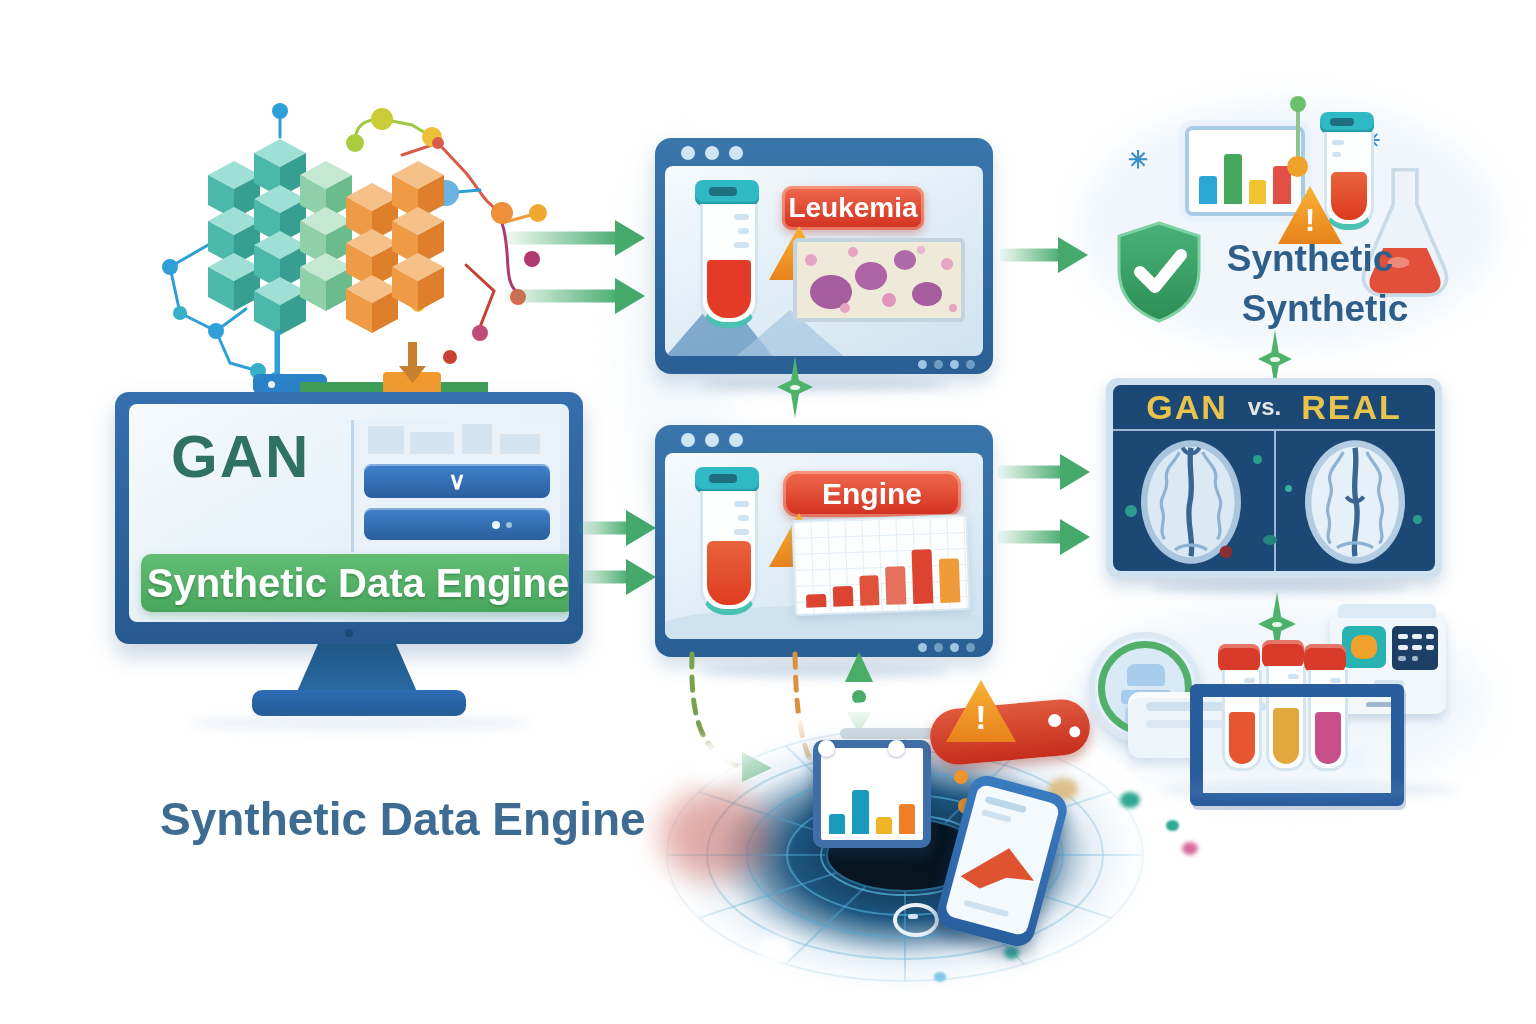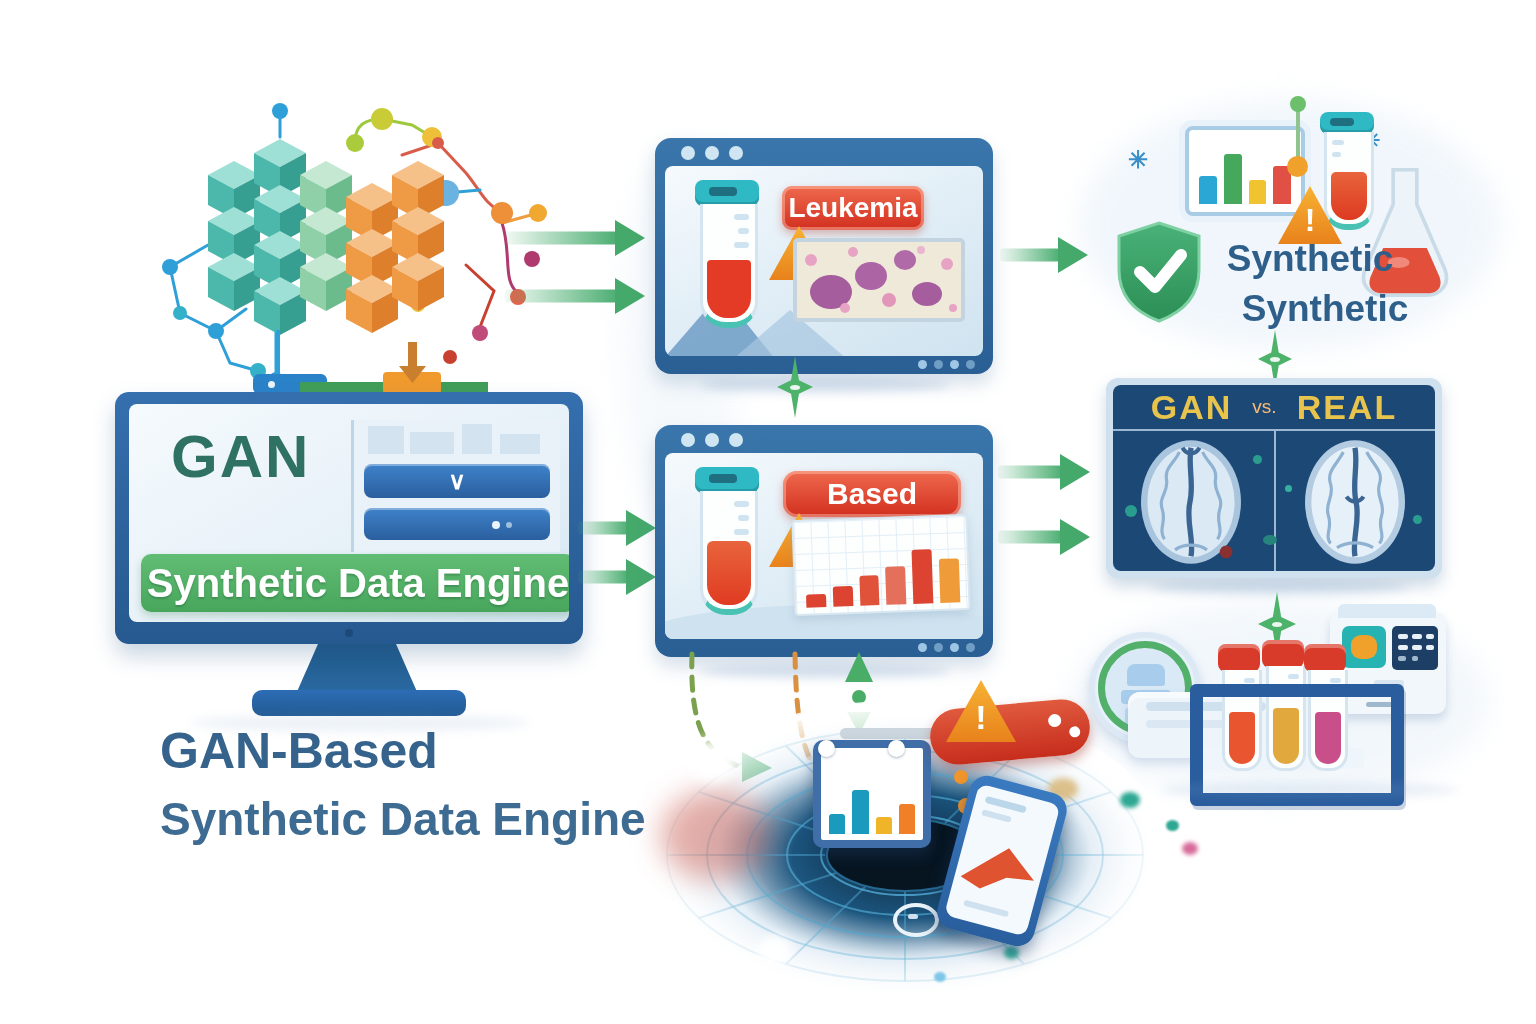--- a/index.html
+++ b/index.html
@@ -163,21 +163,20 @@
       <div class="abs" style="left:12px;right:-6px;top:150px;height:58px;background:linear-gradient(180deg,#62bd74,#47a55c);border-radius:10px;display:flex;align-items:center;justify-content:center;box-shadow:0 4px 8px rgba(70,140,90,.3);">
         <span style="color:#fff;font-size:40px;font-weight:bold;text-shadow:0 2px 2px rgba(40,100,60,.4);white-space:nowrap;">Synthetic Data Engine</span>
       </div>
     </div>
     <div class="dot" style="left:230px;bottom:7px;width:8px;height:8px;background:#1c4a78;"></div>
   </div>
   <div class="abs" style="left:296px;top:644px;width:122px;height:50px;background:linear-gradient(180deg,#1f5787,#2a6aa3);clip-path:polygon(18% 0,82% 0,100% 100%,0 100%);"></div>
   <div class="abs" style="left:252px;top:690px;width:214px;height:26px;background:linear-gradient(180deg,#2d6db5,#215a93);border-radius:10px;"></div>
   <div class="shadow-e" style="left:190px;top:714px;width:340px;height:18px;opacity:.5;"></div>
 
-  <div class="txt" style="left:160px;top:722px;font-size:50px;font-weight:bold;color:#35638c;">GAN-Based</div>
   <div class="txt" style="left:160px;top:792px;font-size:46px;font-weight:bold;color:#3d6b92;">Synthetic Data Engine</div>
 
   <div class="arrow-h" style="left:505px;top:220px;width:140px;height:36px;">
       <div class="shaft"></div>
       <div class="head"></div>
     </div>
   <div class="arrow-h" style="left:505px;top:278px;width:140px;height:36px;">
       <div class="shaft"></div>
       <div class="head"></div>
     </div>
@@ -272,21 +271,21 @@
         <div class="tube-capslot" style="left:14px;top:7px;width:28px;height:9px;"></div>
         <div class="tube-body" style="left:5px;top:24px;width:52px;height:118px;border-radius:0 0 26px 26px;">
           <div class="tube-tick" style="right:6px;top:10px;width:15px;height:6px;"></div>
           <div class="tube-tick" style="right:6px;top:24px;width:11px;height:6px;"></div>
           <div class="tube-tick" style="right:6px;top:38px;width:15px;height:6px;"></div>
           <div class="tube-liquid" style="height:64px;border-radius:6px 6px 20px 20px;background:linear-gradient(180deg,#e8643c,#e03b22);"></div>
         </div>
       </div>
 
       <div class="badge" style="left:118px;top:18px;width:178px;height:46px;font-size:30px;border-radius:14px;">
-        <span>Based</span>
+        <span>Engine</span>
       </div>
 
       <div class="warn" style="left:104px;top:60px;width:60px;height:54px;">
         <span style="font-size:30px;padding-bottom:4px;">!</span>
       </div>
 
       <div class="abs" style="left:128px;top:64px;width:172px;height:92px;background:#fdfefe;border:2px solid #d9e7f1;border-radius:4px;transform:rotate(-2deg);box-shadow:0 4px 8px rgba(120,150,180,.25);background-image:linear-gradient(#e2eef7 1px,transparent 1px),linear-gradient(90deg,#e2eef7 1px,transparent 1px);background-size:17px 16px;">
         <div class="bars" style="left:10px;right:8px;bottom:6px;height:80px;">
             <div class="bar" style="height: 16%; background: rgb(220, 68, 49);"></div>
             <div class="bar" style="height: 25%; background: rgb(220, 68, 49);"></div>
@@ -435,21 +434,21 @@
 
   <div class="sparkle" style="left:1258px;top:330px;width:34px;height:58px;">
       <i></i>
     </div>
 
   <div class="shadow-e" style="left:1150px;top:580px;width:260px;height:14px;"></div>
   <div class="abs" style="left:1106px;top:378px;width:336px;height:200px;background:#cfe0ef;border-radius:12px;box-shadow:0 8px 16px rgba(90,130,170,.3);">
     <div class="abs" style="left:7px;top:7px;right:7px;bottom:7px;background:#1c4876;border-radius:8px;overflow:hidden;">
       <div class="abs" style="left:0;right:0;top:0;height:44px;border-bottom:2px solid #9db8d2;display:flex;align-items:center;justify-content:center;gap:20px;">
         <span style="color:#e9c44d;font-size:34px;font-weight:bold;letter-spacing:2px;">GAN</span>
-        <span style="color:#fdba74;font-size:19px;font-weight:normal;">vs.</span>
+        <span style="color:#e5e5e5;font-size:24px;font-weight:bold;">vs.</span>
         <span style="color:#e9c44d;font-size:34px;font-weight:bold;letter-spacing:2px;">REAL</span>
       </div>
       <div class="abs" style="left:50%;top:46px;bottom:0;width:2px;background:#9db8d2;"></div>
 
       <svg class="abs" style="left:18px;top:50px;" width="120" height="134" viewBox="0 0 110 126">
         <ellipse cx="55" cy="63" rx="47" ry="58" fill="#a9c4dd"></ellipse>
         <ellipse cx="55" cy="63" rx="41" ry="52" fill="#dbe9f5"></ellipse>
         <path d="M55 12 C52 30 58 45 54 63 C50 81 58 98 55 114" stroke="#3a6593" stroke-width="5" fill="none"></path>
         <path d="M47 12 C51 19 59 19 63 12" stroke="#3a6593" stroke-width="4" fill="none"></path>
         <path d="M44 16 C40 26 30 30 32 42 C34 54 24 58 28 70 C32 82 24 88 30 98" stroke="#8fb2d2" stroke-width="3" fill="none"></path>

